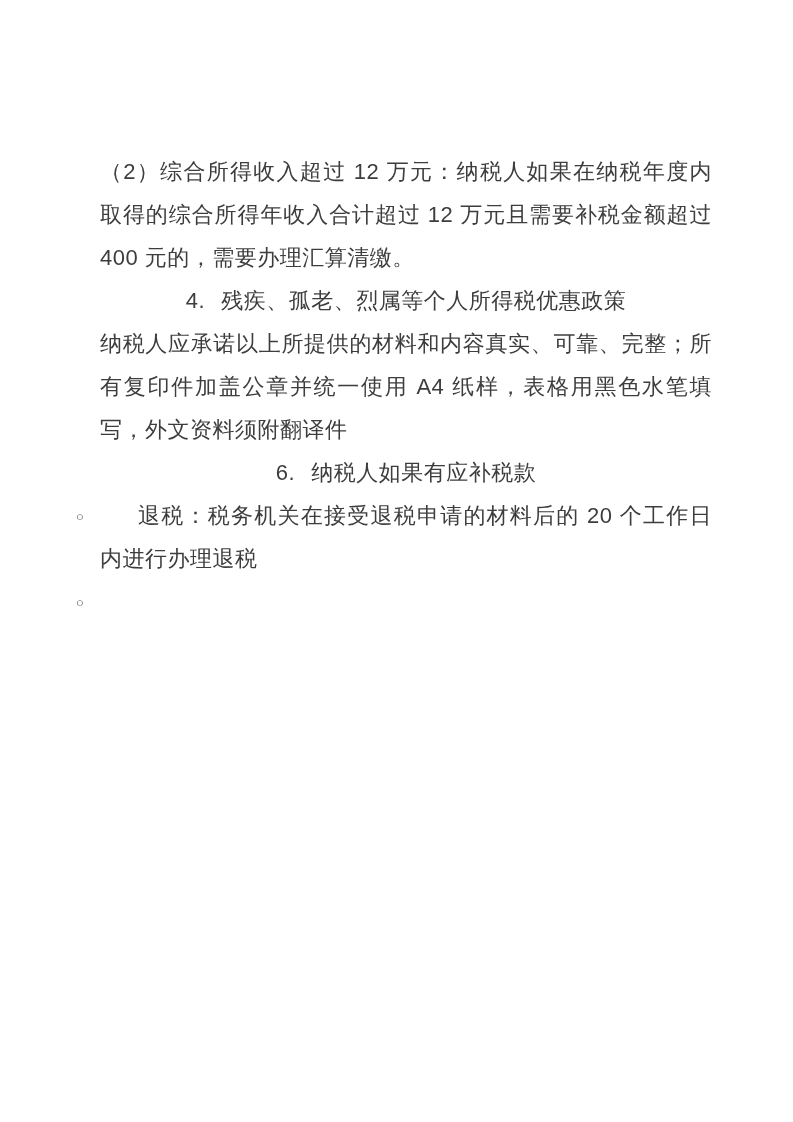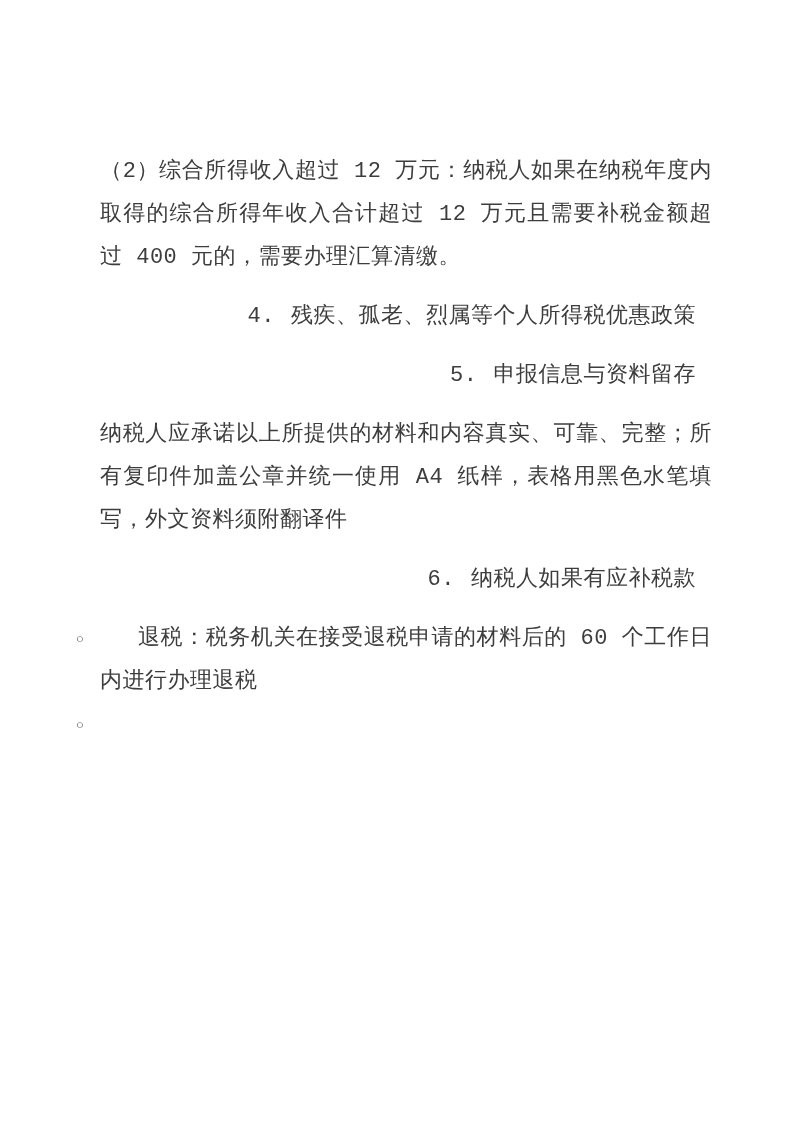--- a/index.html
+++ b/index.html
@@ -16,33 +16,33 @@
   .page {
     position: absolute;
     inset: 0;
     background: #ffffff;
   }
   .content {
     position: absolute;
     left: 100px;
     top: 150px;
     width: 612px;
-    font-family: Liberation Mono, monospace;
+    font-family: Liberation Sans, sans-serif;
     font-size: 22px;
     line-height: 43px;
     letter-spacing: 0.5px;
     color: #3d3d3d;
     text-align: justify;
   }
   .para {
     margin: 0;
   }
   .heading {
-    margin: 16px;
-    text-align: right;
+    margin: 0;
+    text-align: center;
     white-space: nowrap;
   }
   .hnum {
     display: inline-block;
     margin-right: 16px;
   }
   .bullet {
     position: relative;
     text-indent: 38px;
     margin: 0;
@@ -57,19 +57,18 @@
     color: #3d3d3d;
   }
 </style>
 </head>
 <body style="background: rgb(255, 255, 255);">
 
 <div class="page">
   <main class="content" style="color: rgb(61, 61, 61);">
       <p class="para">（2）综合所得收入超过 12 万元：纳税人如果在纳税年度内取得的综合所得年收入合计超过 12 万元且需要补税金额超过 400 元的，需要办理汇算清缴。</p>
       <div class="heading"><span class="hnum">4.</span><span class="htitle">残疾、孤老、烈属等个人所得税优惠政策</span></div>
-      <div class="heading"><span class="hnum">5.</span><span class="htitle">申报信息与资料留存</span></div>
       <p class="para">纳税人应承诺以上所提供的材料和内容真实、可靠、完整；所有复印件加盖公章并统一使用 A4 纸样，表格用黑色水笔填写，外文资料须附翻译件</p>
       <div class="heading"><span class="hnum">6.</span><span class="htitle">纳税人如果有应补税款</span></div>
-      <div class="bullet"><span class="marker">○</span><span class="btext">退税：税务机关在接受退税申请的材料后的 60 个工作日内进行办理退税</span></div>
+      <div class="bullet"><span class="marker">○</span><span class="btext">退税：税务机关在接受退税申请的材料后的 20 个工作日内进行办理退税</span></div>
       <div class="bullet"><span class="marker">○</span></div>
     </main>
 </div>
 
 </body></html>

